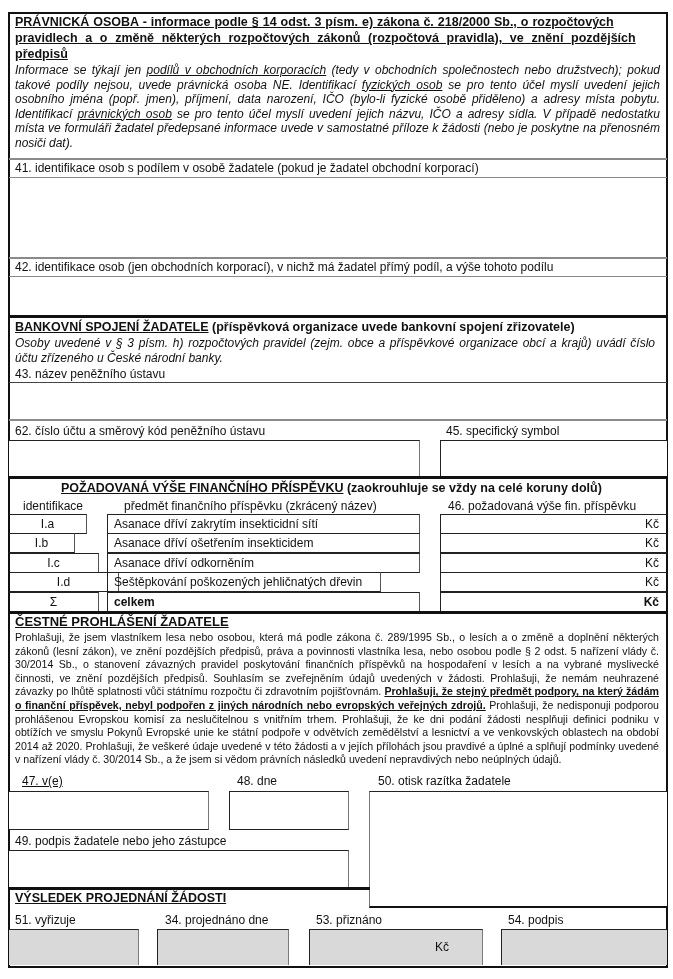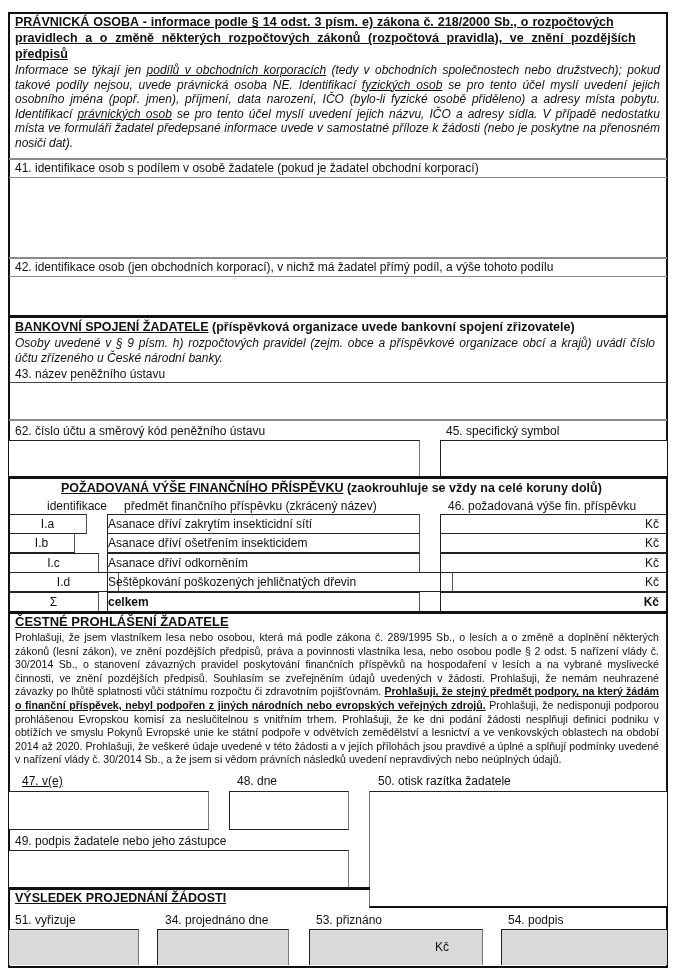--- a/index.html
+++ b/index.html
@@ -11,21 +11,21 @@
   .thin { position:absolute; height:2px; background:#8a8a8a; }
   .t { position:absolute; white-space:nowrap; line-height:14px; }
   .b { font-weight:bold; }
   .u { text-decoration:underline; }
   .i { font-style:italic; }
   .para { position:absolute; line-height:14.5px; text-align:justify; }
   .box { position:absolute; border:1.5px solid #222; border-right-color:#777; border-bottom-color:#222; box-sizing:border-box; background:#fff; }
   .gray { background:#d9d9d9; border:1.5px solid #222; border-right-color:#7a7a7a; }
   .cell { position:absolute; box-sizing:border-box; border:1.5px solid #222; border-right-color:#555; height:20px; line-height:18px; }
   .cell.c { text-align:center; }
-  .cell.l { }
+  .cell.l { padding-left:6px; }
   .cell.r { text-align:right; padding-right:8px; }
   .hdr { font-size:12.5px; }
 </style>
 </head>
 <body>
 
 <div class="abs outer"></div>
 
 <div>
   <div class="t b u hdr" style="left:15px;top:15px;word-spacing:0.5px;">PRÁVNICKÁ OSOBA - informace podle § 14 odst. 3 písm. e) zákona č. 218/2000 Sb., o rozpočtových</div>
@@ -44,37 +44,37 @@
   <div class="thin" style="left:9px;width:658px;top:257px;"></div>
   <div class="t" style="left:15px;top:260px;">42. identifikace osob (jen obchodních korporací), v nichž má žadatel přímý podíl, a výše tohoto podílu</div>
   <div class="thin" style="left:9px;width:658px;top:276px;height:1px;"></div>
   <div class="abs" style="left:10px;top:278px;width:656px;height:36px;"></div>
 </div>
 
 <div class="thick" style="top:315px;"></div>
 
 <div>
   <div class="t b hdr" style="left:15px;top:320px;"><span class="u">BANKOVNÍ SPOJENÍ ŽADATELE</span><span> (příspěvková organizace uvede bankovní spojení zřizovatele)</span></div>
-  <div class="para i" style="left:15px;top:336px;width:640px;">Osoby uvedené v § 9 písm. h) rozpočtových pravidel (zejm. obce a příspěvkové organizace obcí a krajů) uvádí číslo účtu zřízeného u České národní banky.</div>
+  <div class="para i" style="left:15px;top:336px;width:640px;">Osoby uvedené v § 3 písm. h) rozpočtových pravidel (zejm. obce a příspěvkové organizace obcí a krajů) uvádí číslo účtu zřízeného u České národní banky.</div>
   <div class="t" style="left:15px;top:367px;">43. název peněžního ústavu</div>
   <div class="thin" style="left:9px;width:658px;top:382px;height:1px;background:#444;"></div>
   <div class="abs" style="left:10px;top:384px;width:656px;height:35px;"></div>
   <div class="thin" style="left:9px;width:658px;top:419px;"></div>
 
   <div class="t" style="left:15px;top:424px;">62. číslo účtu a směrový kód peněžního ústavu</div>
   <div class="t" style="left:446px;top:424px;">45. specifický symbol</div>
   <div class="box" style="left:9px;top:440px;width:411px;height:37px;border-left:none;"></div>
   <div class="box" style="left:440px;top:440px;width:227px;height:37px;border-right:none;"></div>
 </div>
 
 <div class="thick" style="top:476px;"></div>
 
 <div>
   <div class="t b hdr" style="left:15px;top:481px;margin-left:46px;"><span class="u">POŽADOVANÁ VÝŠE FINANČNÍHO PŘÍSPĚVKU</span><span> (zaokrouhluje se vždy na celé koruny dolů)</span></div>
-  <div class="t" style="left:31px;top:499px;padding-left:16px;">identifikace</div>
+  <div class="t" style="left:7px;top:499px;padding-left:16px;">identifikace</div>
   <div class="t" style="left:124px;top:499px;">předmět finančního příspěvku (zkrácený název)</div>
   <div class="t" style="left:448px;top:499px;">46. požadovaná výše fin. příspěvku</div>
 
   <div id="contrib-rows">
       <div>
         <div class="cell c" style="left: 9px; top: 514px; width: 78px; border-left: none;">I.a</div>
         <div class="cell l" style="left: 107px; top: 514px; width: 313px;">Asanace dříví zakrytím insekticidní sítí</div>
         <div class="cell r" style="left: 440px; top: 514px; width: 227px; border-right: none;"><span class="">Kč</span></div>
       </div>
       <div>
@@ -82,21 +82,21 @@
         <div class="cell l" style="left: 107px; top: 533px; width: 313px;">Asanace dříví ošetřením insekticidem</div>
         <div class="cell r" style="left: 440px; top: 533px; width: 227px; border-right: none;"><span class="">Kč</span></div>
       </div>
       <div>
         <div class="cell c" style="left: 9px; top: 553px; width: 90px; border-left: none;">I.c</div>
         <div class="cell l" style="left: 107px; top: 553px; width: 313px;">Asanace dříví odkorněním</div>
         <div class="cell r" style="left: 440px; top: 553px; width: 227px; border-right: none;"><span class="">Kč</span></div>
       </div>
       <div>
         <div class="cell c" style="left: 9px; top: 572px; width: 110px; border-left: none;">I.d</div>
-        <div class="cell l" style="left: 107px; top: 572px; width: 346px;">Seštěpkování poškozených jehličnatých dřevin</div>
+        <div class="cell l" style="left: 107px; top: 572px; width: 274px;">Seštěpkování poškozených jehličnatých dřevin</div>
         <div class="cell r" style="left: 440px; top: 572px; width: 227px; border-right: none;"><span class="">Kč</span></div>
       </div>
       <div>
         <div class="cell c" style="left: 9px; top: 592px; width: 90px; border-left: none;">Σ</div>
         <div class="cell l b" style="left: 107px; top: 592px; width: 313px;">celkem</div>
         <div class="cell r" style="left: 440px; top: 592px; width: 227px; border-right: none;"><span class="b">Kč</span></div>
       </div>
     </div>
 </div>
 

